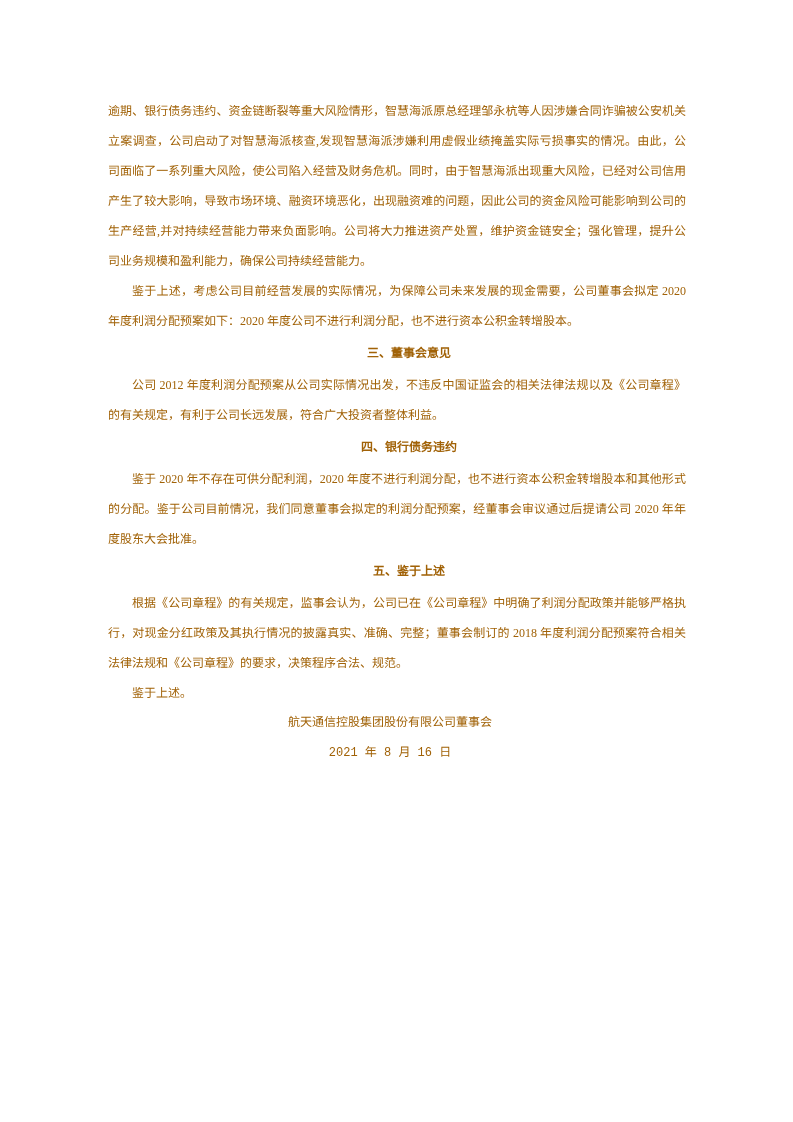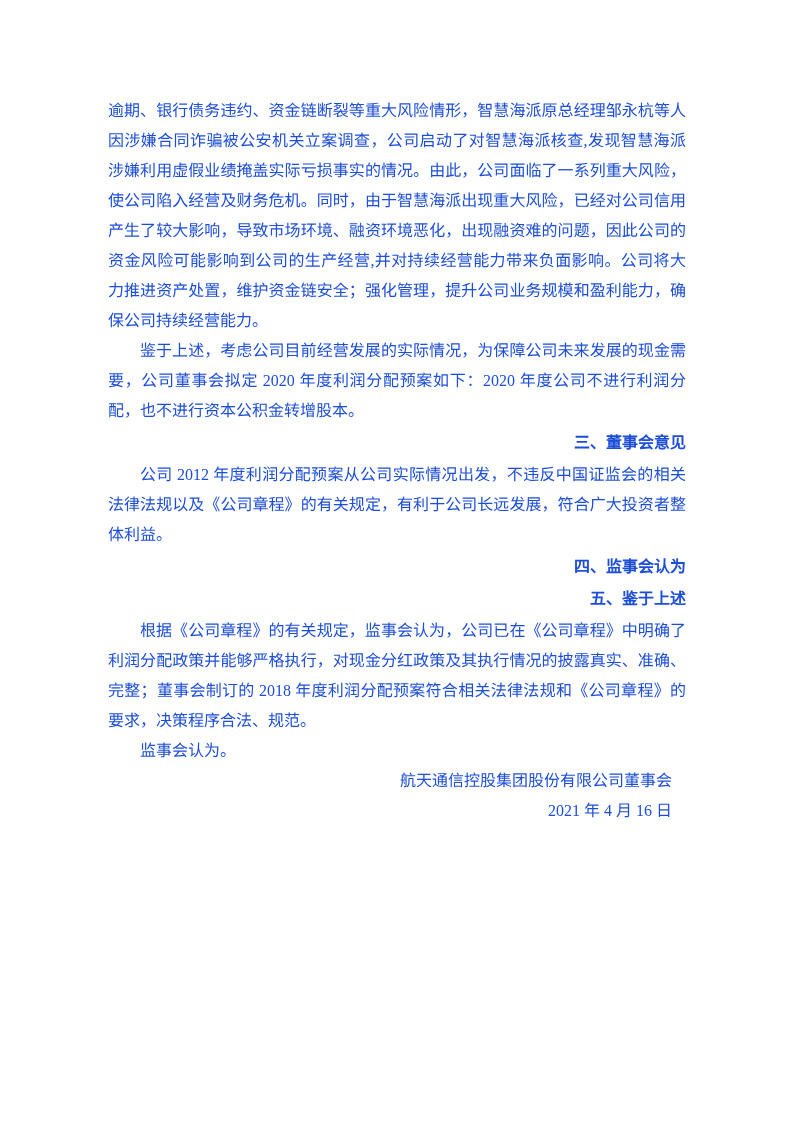--- a/index.html
+++ b/index.html
@@ -13,54 +13,56 @@
     height: 1122px;
     background: #ffffff;
     overflow: hidden;
     font-family: "Liberation Serif", "DejaVu Serif", serif;
   }
   .document-body {
     position: absolute;
     left: 108px;
     top: 96px;
     width: 578px;
-    font-size: 16px;
+    font-size: 12px;
     line-height: 30px;
-    color: #1d4ed8;
+    color: #a16207;
     text-align: justify;
     
     text-justify: inter-ideograph;
   }
   .block {
     margin: 0;
   }
   .paragraph.indent {
     text-indent: 2em;
   }
   .heading {
     font-weight: bold;
     text-indent: 2em;
     margin: 2px 0;
-    text-align: right;
+    text-align: center;
   }
   .signature {
-    text-align: right;
+    text-align: center;
     padding-right: 14px;
     text-indent: 0;
+    font-family: Liberation Mono, monospace;
   }
 </style>
 </head>
 <body>
 
 <div class="page">
   <div class="document-body">
       <div class="block paragraph">逾期、银行债务违约、资金链断裂等重大风险情形，智慧海派原总经理邹永杭等人因涉嫌合同诈骗被公安机关立案调查，公司启动了对智慧海派核查,发现智慧海派涉嫌利用虚假业绩掩盖实际亏损事实的情况。由此，公司面临了一系列重大风险，使公司陷入经营及财务危机。同时，由于智慧海派出现重大风险，已经对公司信用产生了较大影响，导致市场环境、融资环境恶化，出现融资难的问题，因此公司的资金风险可能影响到公司的生产经营,并对持续经营能力带来负面影响。公司将大力推进资产处置，维护资金链安全；强化管理，提升公司业务规模和盈利能力，确保公司持续经营能力。</div>
       <div class="block paragraph indent">鉴于上述，考虑公司目前经营发展的实际情况，为保障公司未来发展的现金需要，公司董事会拟定 2020 年度利润分配预案如下：2020 年度公司不进行利润分配，也不进行资本公积金转增股本。</div>
       <div class="block heading">三、董事会意见</div>
       <div class="block paragraph indent">公司 2012 年度利润分配预案从公司实际情况出发，不违反中国证监会的相关法律法规以及《公司章程》的有关规定，有利于公司长远发展，符合广大投资者整体利益。</div>
-      <div class="block heading">四、监事会认为</div>
+      <div class="block heading">四、银行债务违约</div>
+      <div class="block paragraph indent">鉴于 2020 年不存在可供分配利润，2020 年度不进行利润分配，也不进行资本公积金转增股本和其他形式的分配。鉴于公司目前情况，我们同意董事会拟定的利润分配预案，经董事会审议通过后提请公司 2020 年年度股东大会批准。</div>
       <div class="block heading">五、鉴于上述</div>
       <div class="block paragraph indent">根据《公司章程》的有关规定，监事会认为，公司已在《公司章程》中明确了利润分配政策并能够严格执行，对现金分红政策及其执行情况的披露真实、准确、完整；董事会制订的 2018 年度利润分配预案符合相关法律法规和《公司章程》的要求，决策程序合法、规范。</div>
-      <div class="block paragraph indent">监事会认为。</div>
+      <div class="block paragraph indent">鉴于上述。</div>
       <div class="block signature">航天通信控股集团股份有限公司董事会</div>
-      <div class="block signature">2021 年 4 月 16 日</div>
+      <div class="block signature">2021 年 8 月 16 日</div>
     </div>
 </div>
 
 </body></html>

